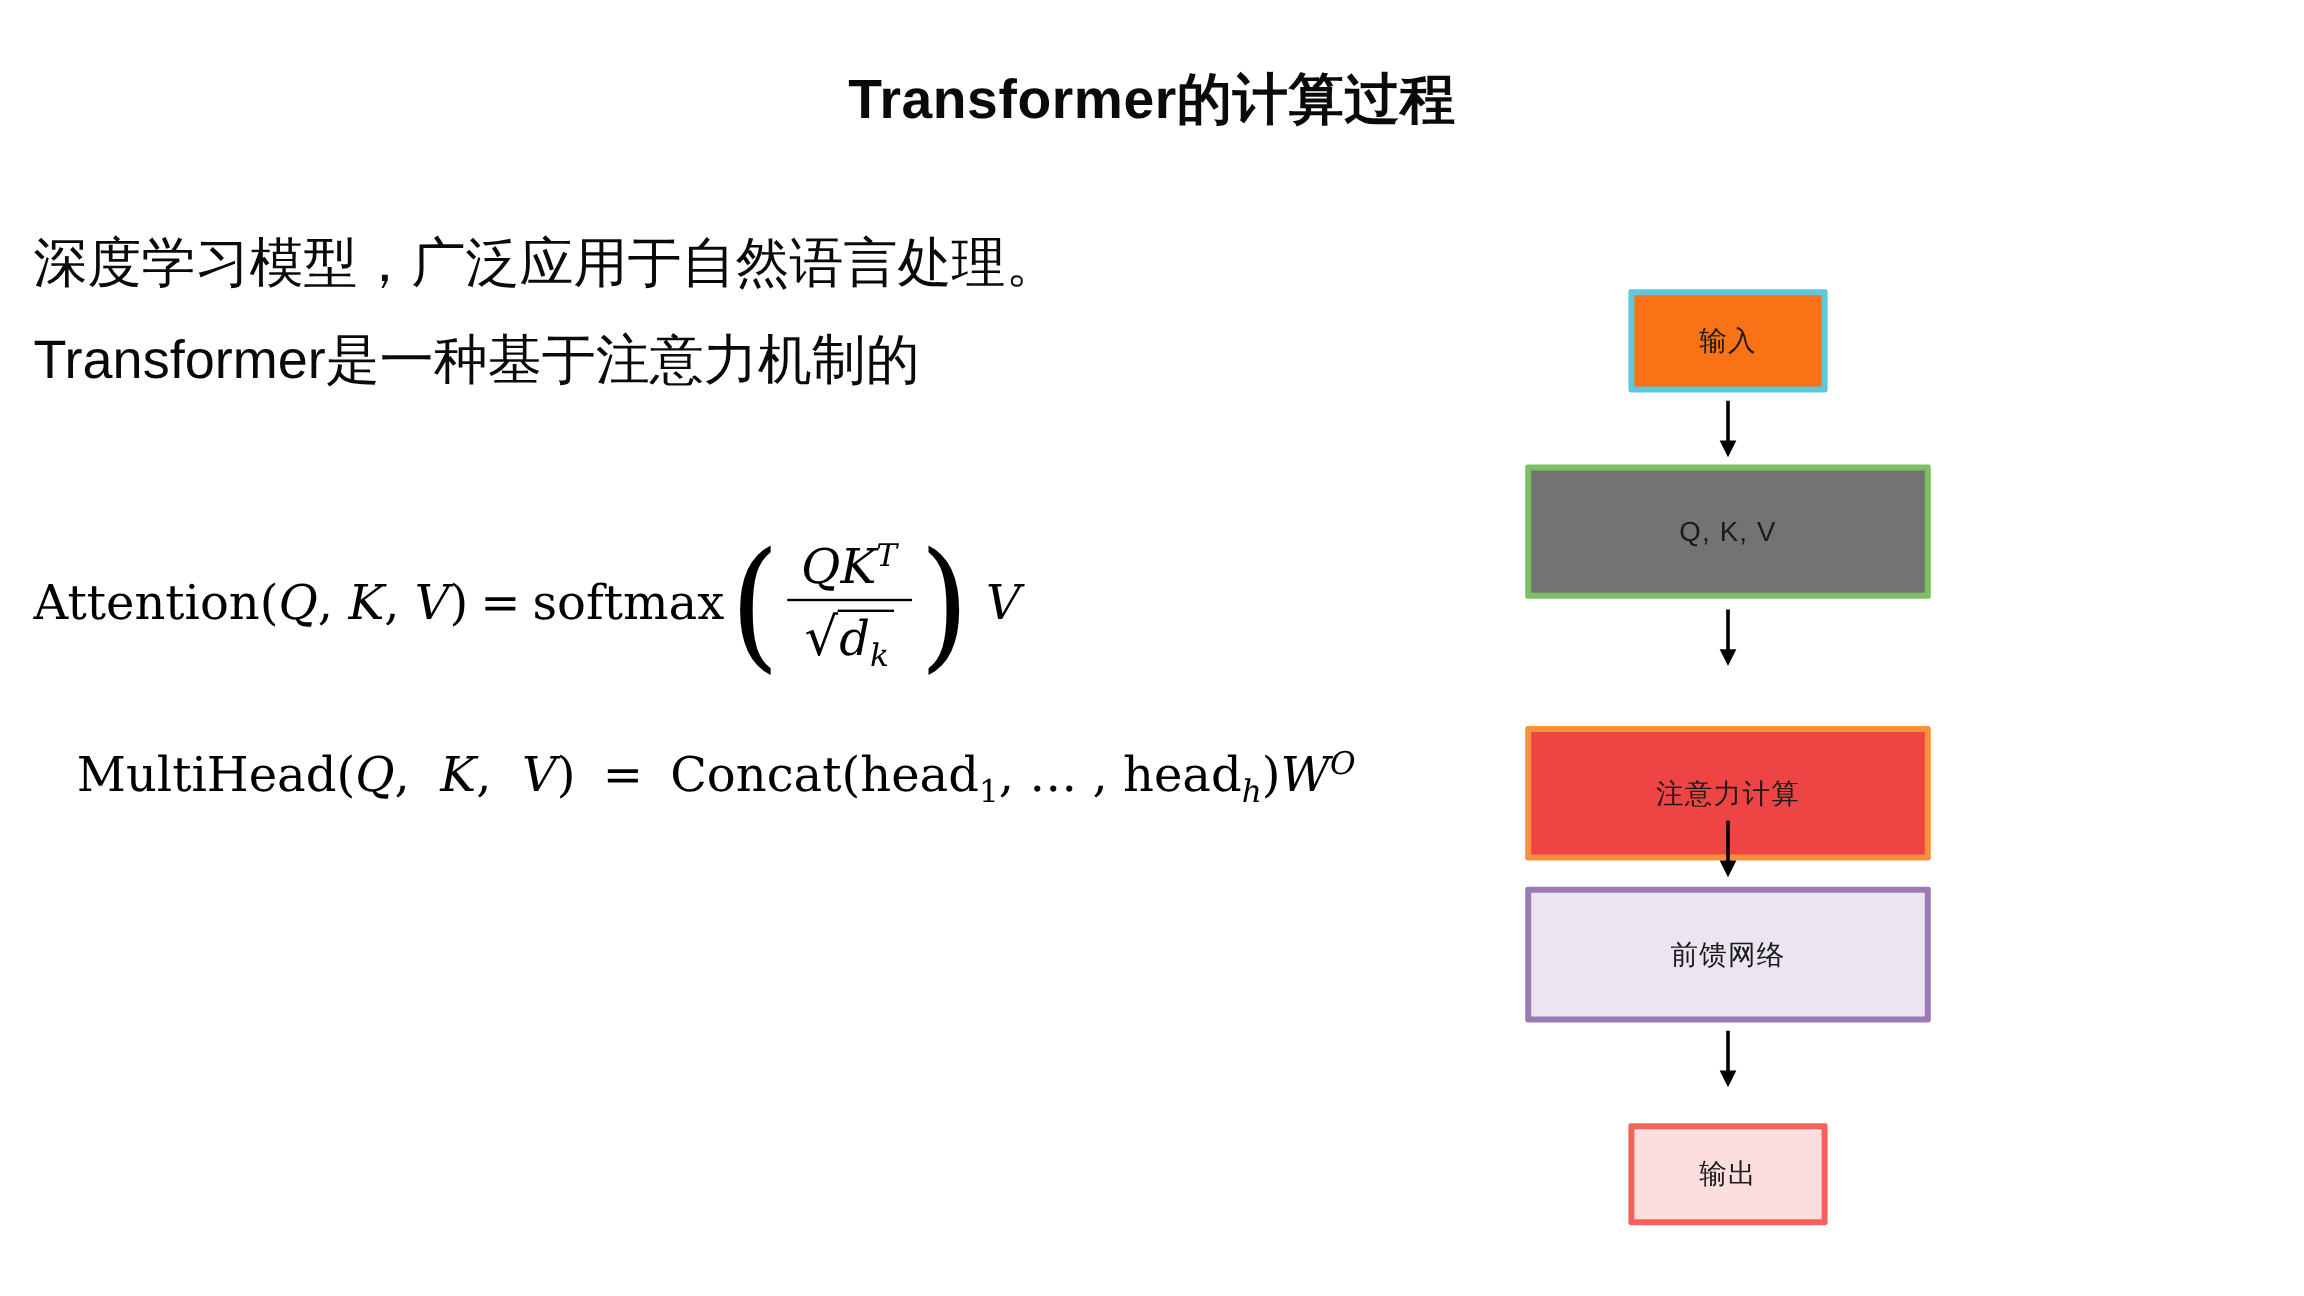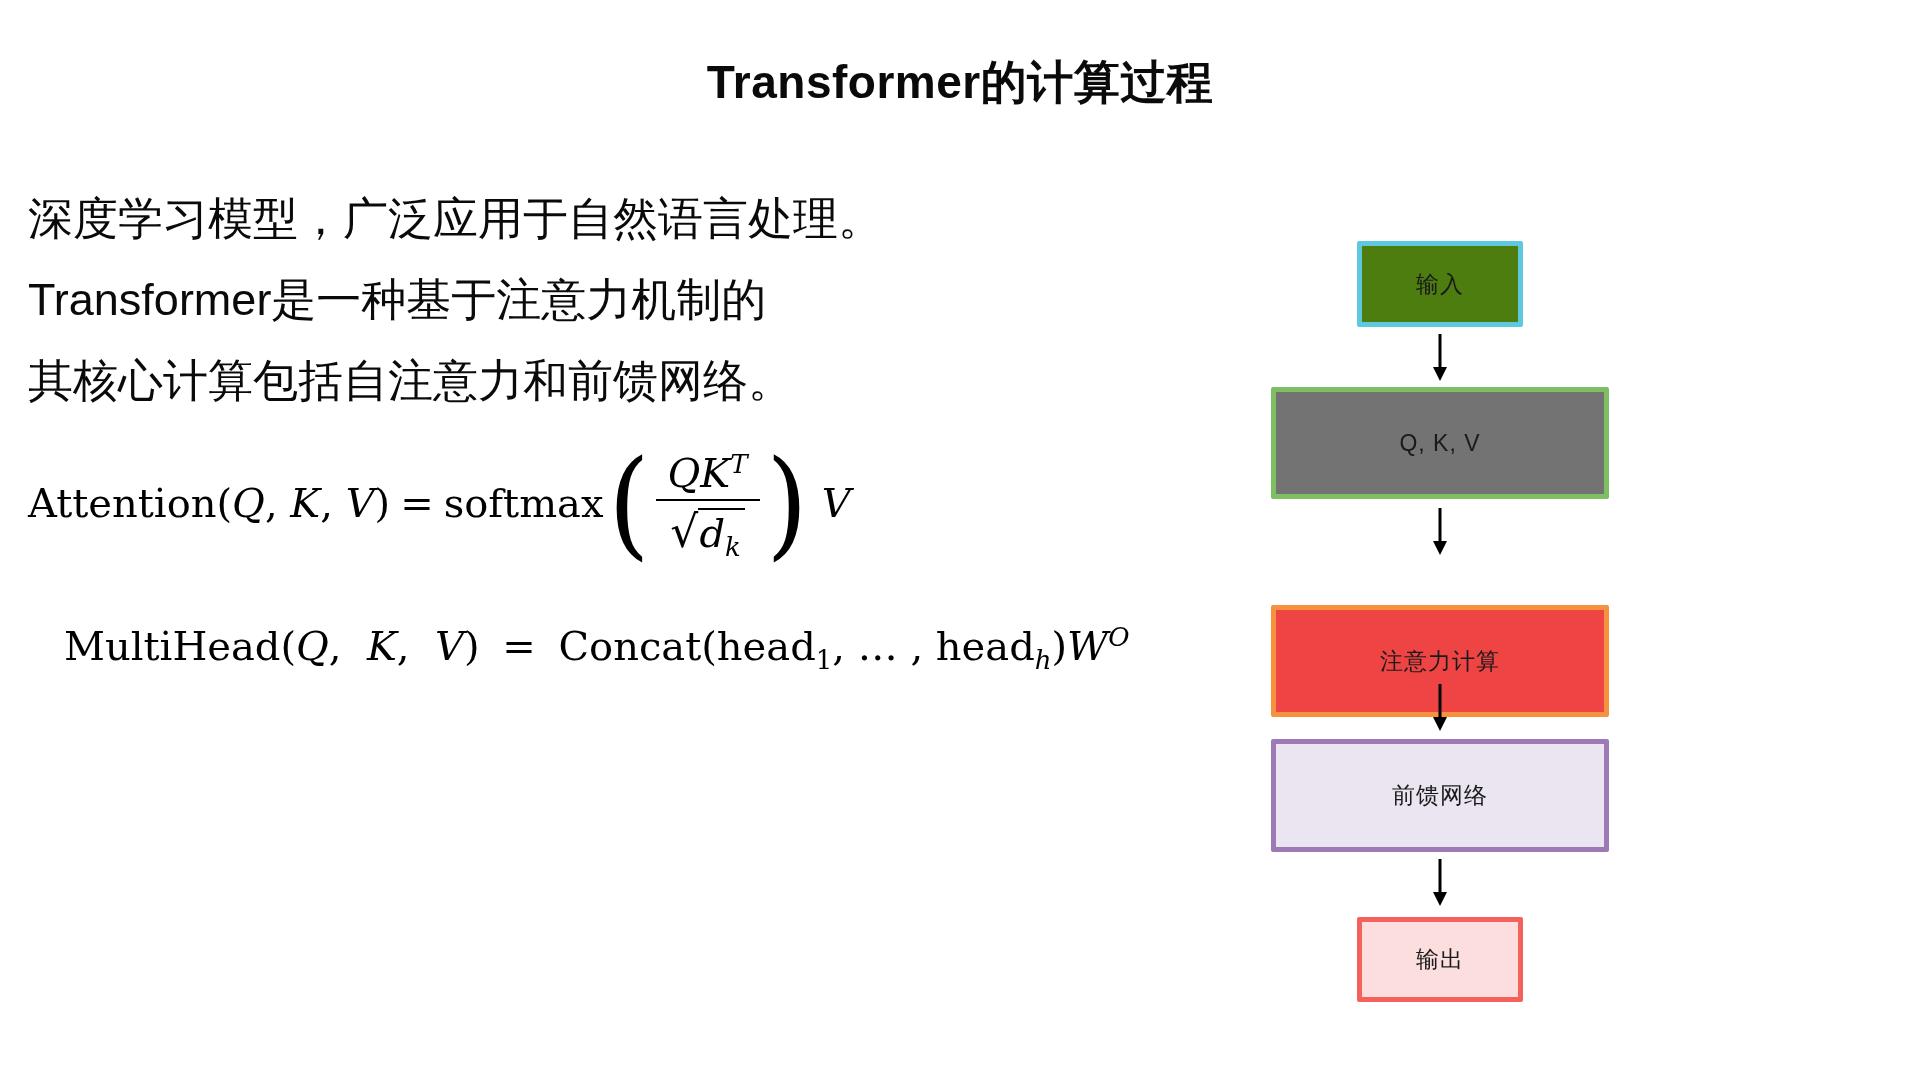--- a/index.html
+++ b/index.html
@@ -92,39 +92,38 @@
     align-items: center;
     justify-content: center;
     font-size: 23px;
     color: #1a1a1a;
     letter-spacing: 1px;
   }
   .node-1 { left: 1357px; top: 241px; width: 166px; height: 86px; }
   .node-2 { left: 1271px; top: 387px; width: 338px; height: 112px; }
   .node-3 { left: 1271px; top: 565px; width: 338px; height: 112px; }
   .node-4 { left: 1271px; top: 739px; width: 338px; height: 113px; }
-  .node-5 { left: 1357px; top: 917px; width: 166px; height: 85px; }
+  .node-5 { left: 1357px; top: 936px; width: 166px; height: 85px; }
 
   .flow-arrow { position: absolute; left: 1428px; width: 24px; height: 48px; }
   .arrow-1 { top: 333px; }
   .arrow-2 { top: 507px; }
   .arrow-3 { top: 683px; }
   .arrow-4 { top: 858px; }
 </style>
 </head>
 <body>
 
 <div id="canvas">
 
   <div class="page-title">Transformer的计算过程</div>
 
   <div class="intro">
     <div>深度学习模型，广泛应用于自然语言处理。</div>
     <div>Transformer是一种基于注意力机制的</div>
-    <div>其核心计算包括自注意力和前馈网络。</div>
   </div>
 
   <div class="formula f-attention">
     <span>Attention</span><span>(</span><span class="it">Q</span><span>, </span>&nbsp;<span class="it">K</span><span>, </span>&nbsp;<span class="it">V</span><span>)</span>
     <span class="sp-l sp-r">=</span>
     <span>softmax</span>
     <span class="bigparen">(</span>
     <span class="frac">
       <span class="num"><span class="it">Q</span><span class="it">K</span><sup class="m it">T</sup></span>
       <span class="den">
@@ -135,21 +134,21 @@
     <span class="bigparen">)</span>
     <span class="it sp-l">V</span>
   </div>
 
   <div class="formula f-multihead">
     <span>MultiHead</span><span>(</span><span class="it">Q</span><span>, </span>&nbsp;<span class="it">K</span><span>, </span>&nbsp;<span class="it">V</span><span>)</span>
     <span class="sp-l sp-r">=</span>
     <span>Concat</span><span>(</span><span>head</span><sub class="m">1</sub><span>, … , </span><span>head</span><sub class="m it">h</sub><span>)</span><span class="it">W</span><sup class="m it">O</sup>
   </div>
 
-  <div class="flow-node node-1" style="background-color: #4d7c0f; border-color: rgb(94, 200, 222);">
+  <div class="flow-node node-1" style="background-color: #f97316; border-color: rgb(94, 200, 222);">
     <span>输入</span>
   </div>
 
   <svg class="flow-arrow arrow-1" viewBox="0 0 24 48">
     <line x1="12" y1="1" x2="12" y2="36" stroke="#000" stroke-width="3"></line>
     <polygon points="5,34 19,34 12,48" fill="#000"></polygon>
   </svg>
 
   <div class="flow-node node-2" style="background-color: #737373; border-color: rgb(127, 191, 99);">
     <span>Q, K, V</span>

